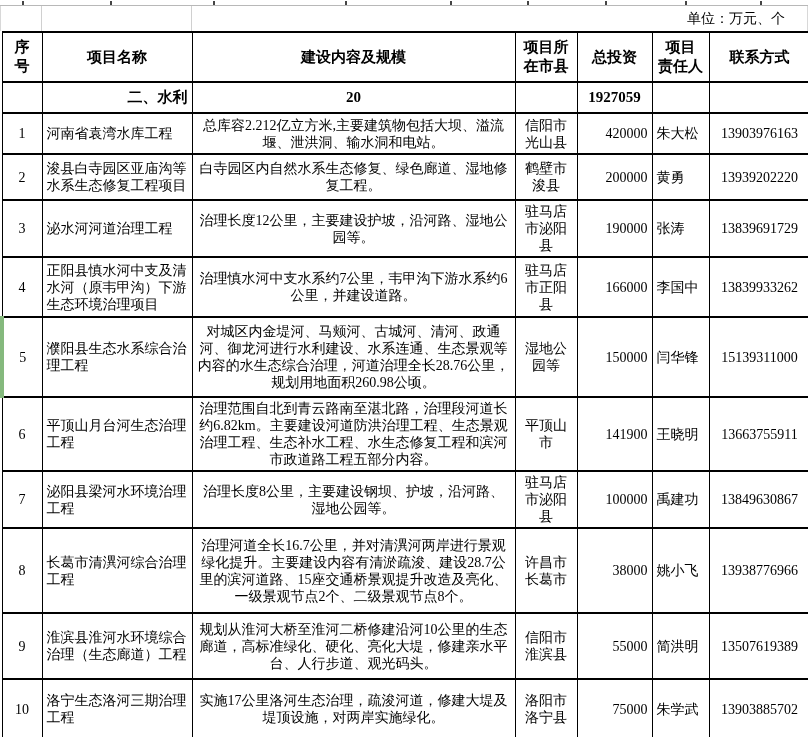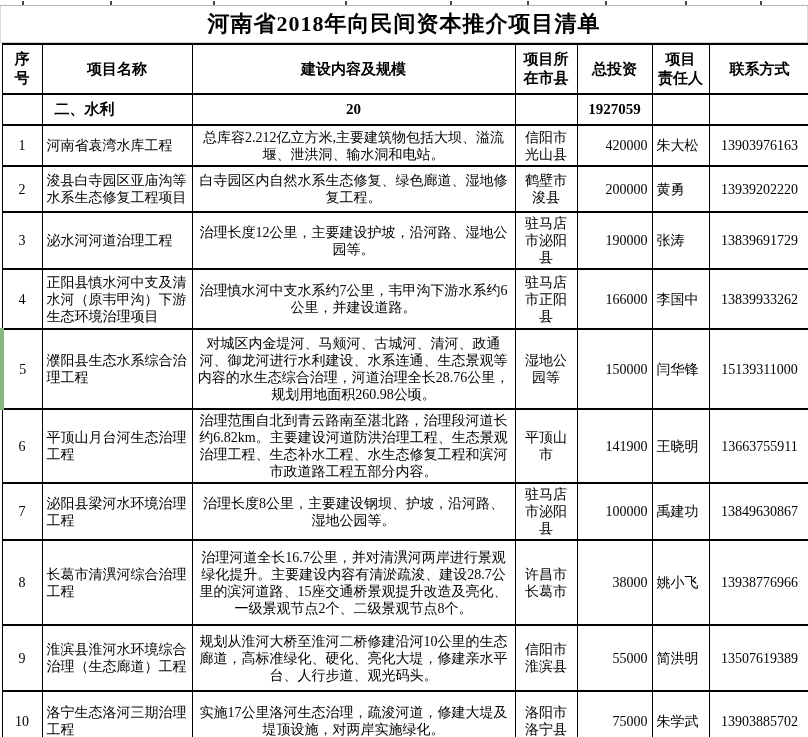--- a/index.html
+++ b/index.html
@@ -94,45 +94,47 @@
     line-height: 19px;
   }
   td.c-no      { text-align: center; }
   td.c-name    { text-align: left; }
   td.c-content { text-align: center; }
   td.c-loc     { text-align: center; padding: 2px 3px; }
   td.c-inv     { text-align: right; }
   td.c-mgr     { text-align: left; }
   td.c-phone   { text-align: center; font-size: 15px; white-space: nowrap; }
   tr.section-row td { font-weight: 700; font-size: 15px; }
-  tr.section-row td.c-name { text-align: left; padding-left: 12px; }
+  tr.section-row td.c-name { text-align: right; padding-left: 12px; }
   tr.section-row td.c-content, tr.section-row td.c-inv { text-align: center; }
   tr.green-left td:first-child { border-left: 4px solid #85b97d; }
 </style>
 </head>
 <body>
 
 <div class="sheet">
 
   <div class="top-strip">
       <span class="tick" style="left: 22px;"></span>
       <span class="tick" style="left: 110px;"></span>
       <span class="tick" style="left: 213px;"></span>
       <span class="tick" style="left: 345px;"></span>
       <span class="tick" style="left: 450px;"></span>
       <span class="tick" style="left: 527px;"></span>
       <span class="tick" style="left: 605px;"></span>
       <span class="tick" style="left: 685px;"></span>
       <span class="tick" style="left: 760px;"></span>
     </div>
 
-  <div class="title-row">
-    <span class="title-text">河南省2018年向民间资本推介项目清单</span>
+
+  <div class="unit-row">
+    <span class="gridline-v" style="left:40px"></span>
+    <span class="gridline-v" style="left:190px"></span>
+    <span class="unit-text">单位：万元、个</span>
   </div>
-
 
   <table class="main">
     <colgroup>
       <col style="width:40px">
       <col style="width:150px">
       <col style="width:323px">
       <col style="width:62px">
       <col style="width:75px">
       <col style="width:57px">
       <col style="width:101px">

